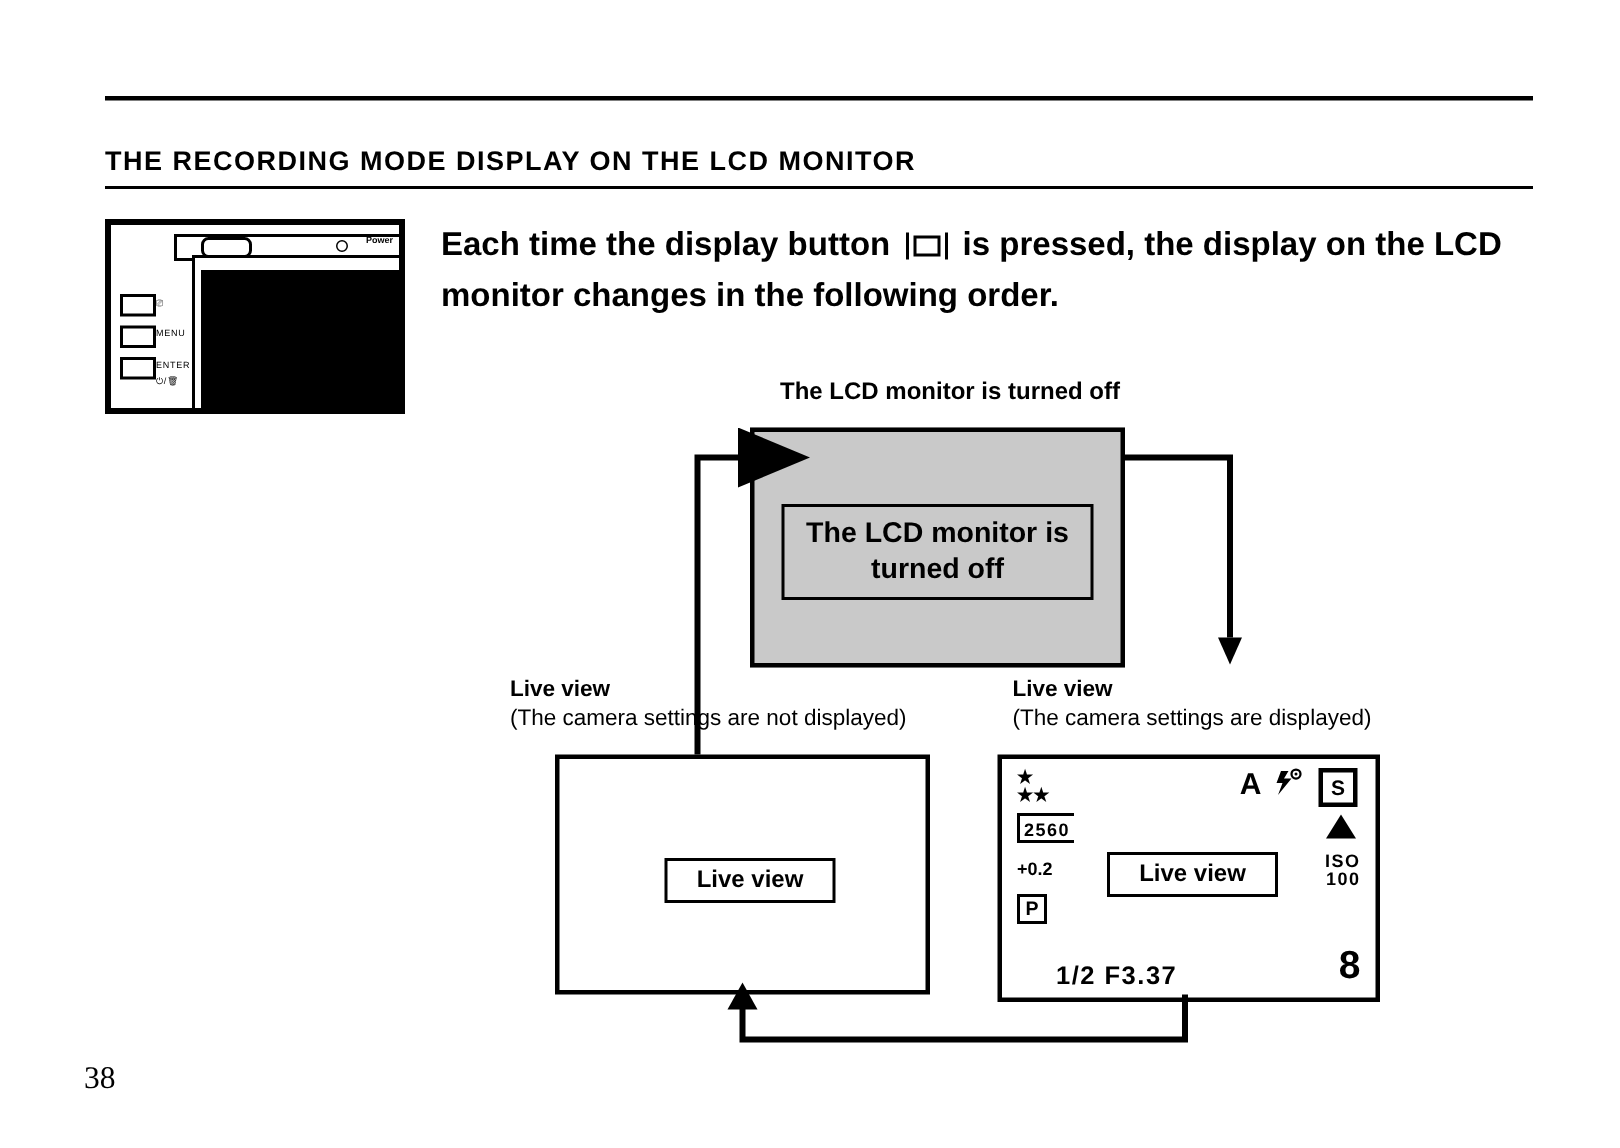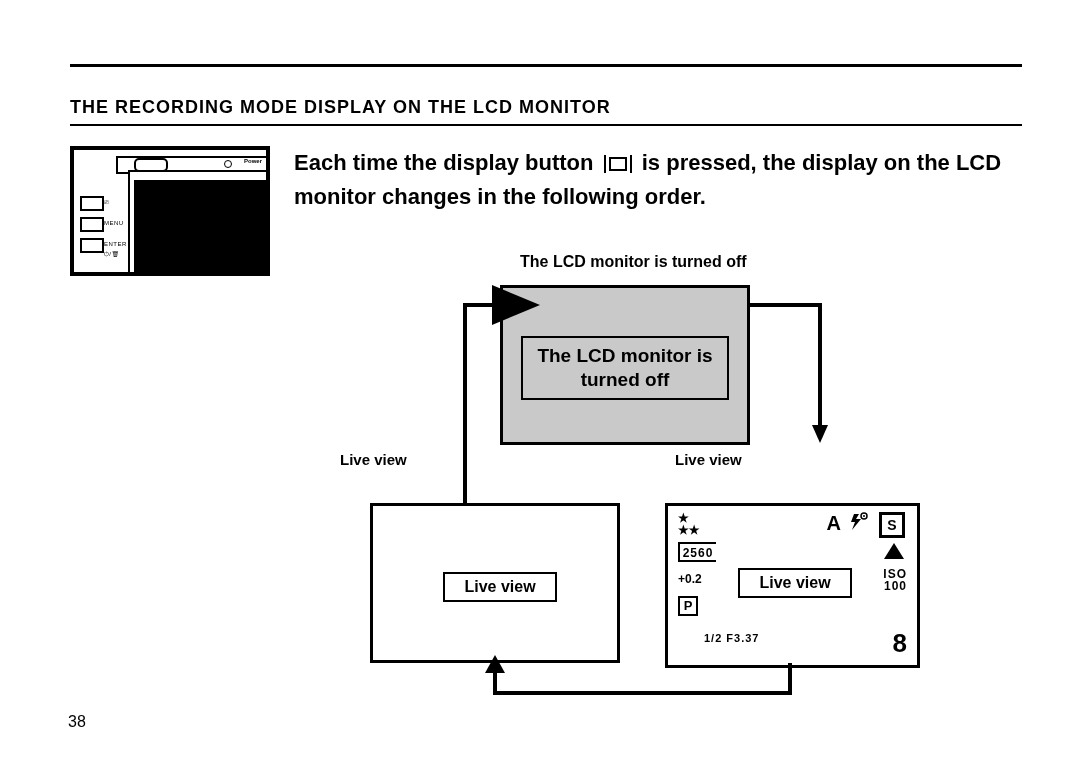--- a/index.html
+++ b/index.html
@@ -197,41 +197,42 @@
   .si-stars { left:10px; top:6px; font-size:12px; line-height:1; }
   .si-2560 { left:10px; top:36px; font-size:12px; letter-spacing:1px;
              border:2px solid #000; border-right:none;
              width:36px; height:14px;
              text-align:center;
              padding-top:2px;
            }
   .si-plus05 { left:10px; top:66px; font-size:12px; }
   .si-P { left:10px; top:90px; width:16px; height:16px; text-align:center;
           border:2px solid #000; font-size:13px; line-height:16px; }
-  .si-exp { left:36px; bottom:21px; font-size:11px; letter-spacing:1px; }
+  .si-exp { left:36px; bottom:4px; font-size:17px; letter-spacing:1px; }
   .si-A { right:76px; top:6px; font-size:20px; font-weight:900; }
   .si-flash { right:48px; top:6px; }
   .si-S { right:12px; top:6px; width:20px; height:20px;
           border:3px solid #000; font-size:14px; line-height:20px; text-align:center; font-weight:900; }
   .si-mount { right:12px; top:36px; font-size:20px; }
   .si-iso { right:10px; top:62px; font-size:12px; line-height:1; letter-spacing:1px; text-align:right; }
   .si-8 { right:10px; bottom:6px; font-size:26px; font-weight:900; }
   .si-live {
     position:absolute; left:70px; top:62px;
     width:110px; border:2px solid #000;
     text-align:center; font-weight:700; font-size:16px;
     padding:4px 0;
   }
 
   
   svg.conn { position:absolute; overflow:visible; }
   .pagenum {
     position:absolute;
-    left:68px; bottom:34px;
-    font-size:16px;
+    left:56px; bottom:34px;
+    font-size:21px;
+    font-family:Liberation Serif, serif;
   }
 </style>
 </head>
 <body>
 
 <div class="page">
 
   <hr class="top-rule">
 
   <div class="section-title">THE RECORDING MODE DISPLAY ON THE LCD MONITOR</div>
@@ -264,24 +265,26 @@
   <div class="diagram">
 
     <div class="caption-off">The LCD monitor is turned off</div>
 
     <div class="screen-box screen-off">
       <div class="off-label-box">The LCD monitor is turned off</div>
     </div>
 
     <div class="cap-left">
       <b>Live view</b><br>
+      <span>(The camera settings are not displayed)</span>
     </div>
 
     <div class="cap-right">
       <b>Live view</b><br>
+      <span>(The camera settings are displayed)</span>
     </div>
 
     <div class="screen-box screen-plain">
       <div class="plain-label">Live view</div>
     </div>
 
     <div class="screen-box screen-info">
       <div class="si si-stars">★<br>★★</div>
       <div class="si si-2560">2560</div>
       <div class="si si-plus05">+0.2</div>

